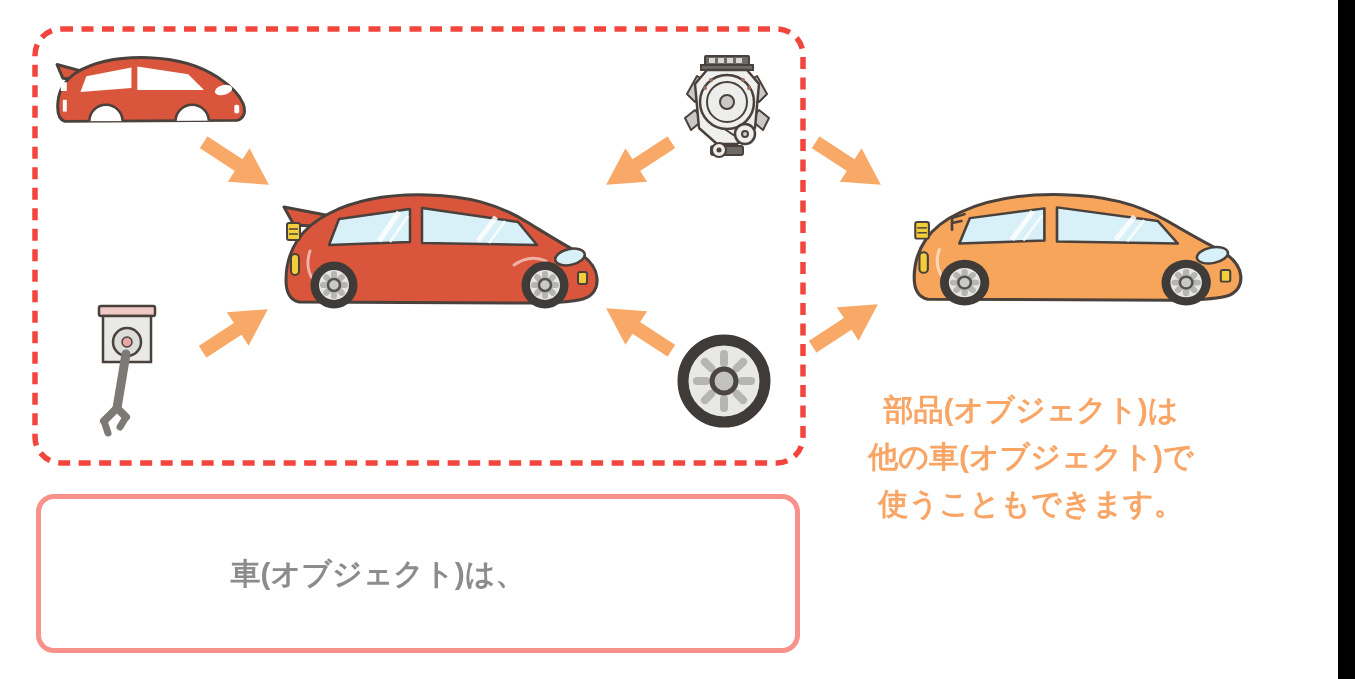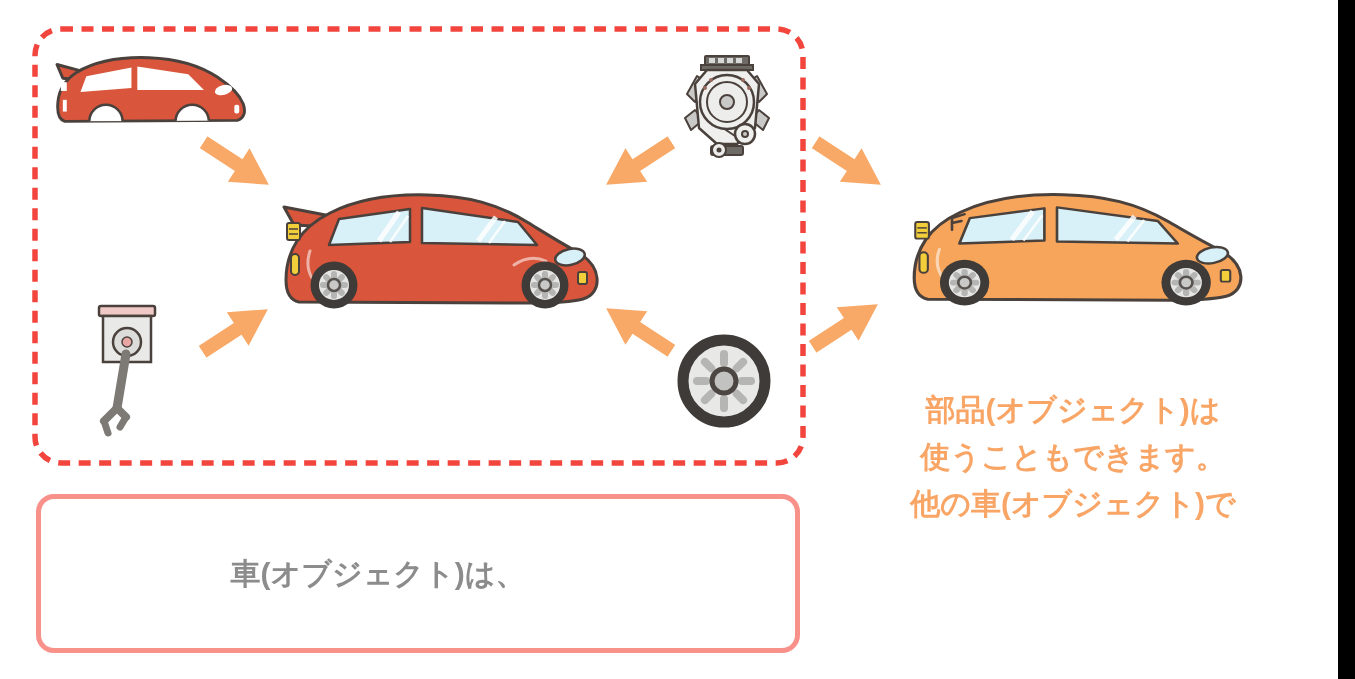--- a/index.html
+++ b/index.html
@@ -57,21 +57,21 @@
   .pis-rod{stroke:#7d7975;fill:none;stroke-linecap:round;stroke-linejoin:round;}
 
   
   .caption-box{left:36px;top:494px;width:764px;height:159px;box-sizing:border-box;
     border:5px solid var(--caption-border);border-radius:18px;background:#fff;
     display:flex;flex-direction:column;justify-content:center;padding-right:120px;}
   .caption-box .line{font-size:30px;line-height:47px;font-weight:bold;
     color:var(--caption-text);text-align:center;margin-left:40px;}
 
   
-  .note{left:890px;top:386px;width:366px;text-align:center;}
+  .note{left:848px;top:386px;width:366px;text-align:center;}
   .note .line{font-size:30px;line-height:47px;font-weight:bold;color:var(--note-text);}
 
   .edge-strip{left:1338px;top:0;width:17px;height:679px;background:var(--edge-strip);}
 </style>
 </head>
 <body>
 
 <div class="canvas">
 
   <svg width="0" height="0" style="position:absolute" aria-hidden="true">
@@ -240,18 +240,18 @@
   <svg class="abs arrow rot-ur" style="left:806px;top:303px" viewBox="0 0 80 44">
       <polygon points="0,15 42,15 42,2 78,22 42,42 42,29 0,29"></polygon>
     </svg>
 
   <div class="abs caption-box">
     <div class="line">車(オブジェクト)は、</div>
   </div>
 
   <div class="abs note">
     <div class="line">部品(オブジェクト)は</div>
+    <div class="line">他の車(オブジェクト)で</div>
     <div class="line">使うこともできます。</div>
-    <div class="line">他の車(オブジェクト)で</div>
   </div>
 
   <div class="abs edge-strip"></div>
 </div>
 
 </body></html>

